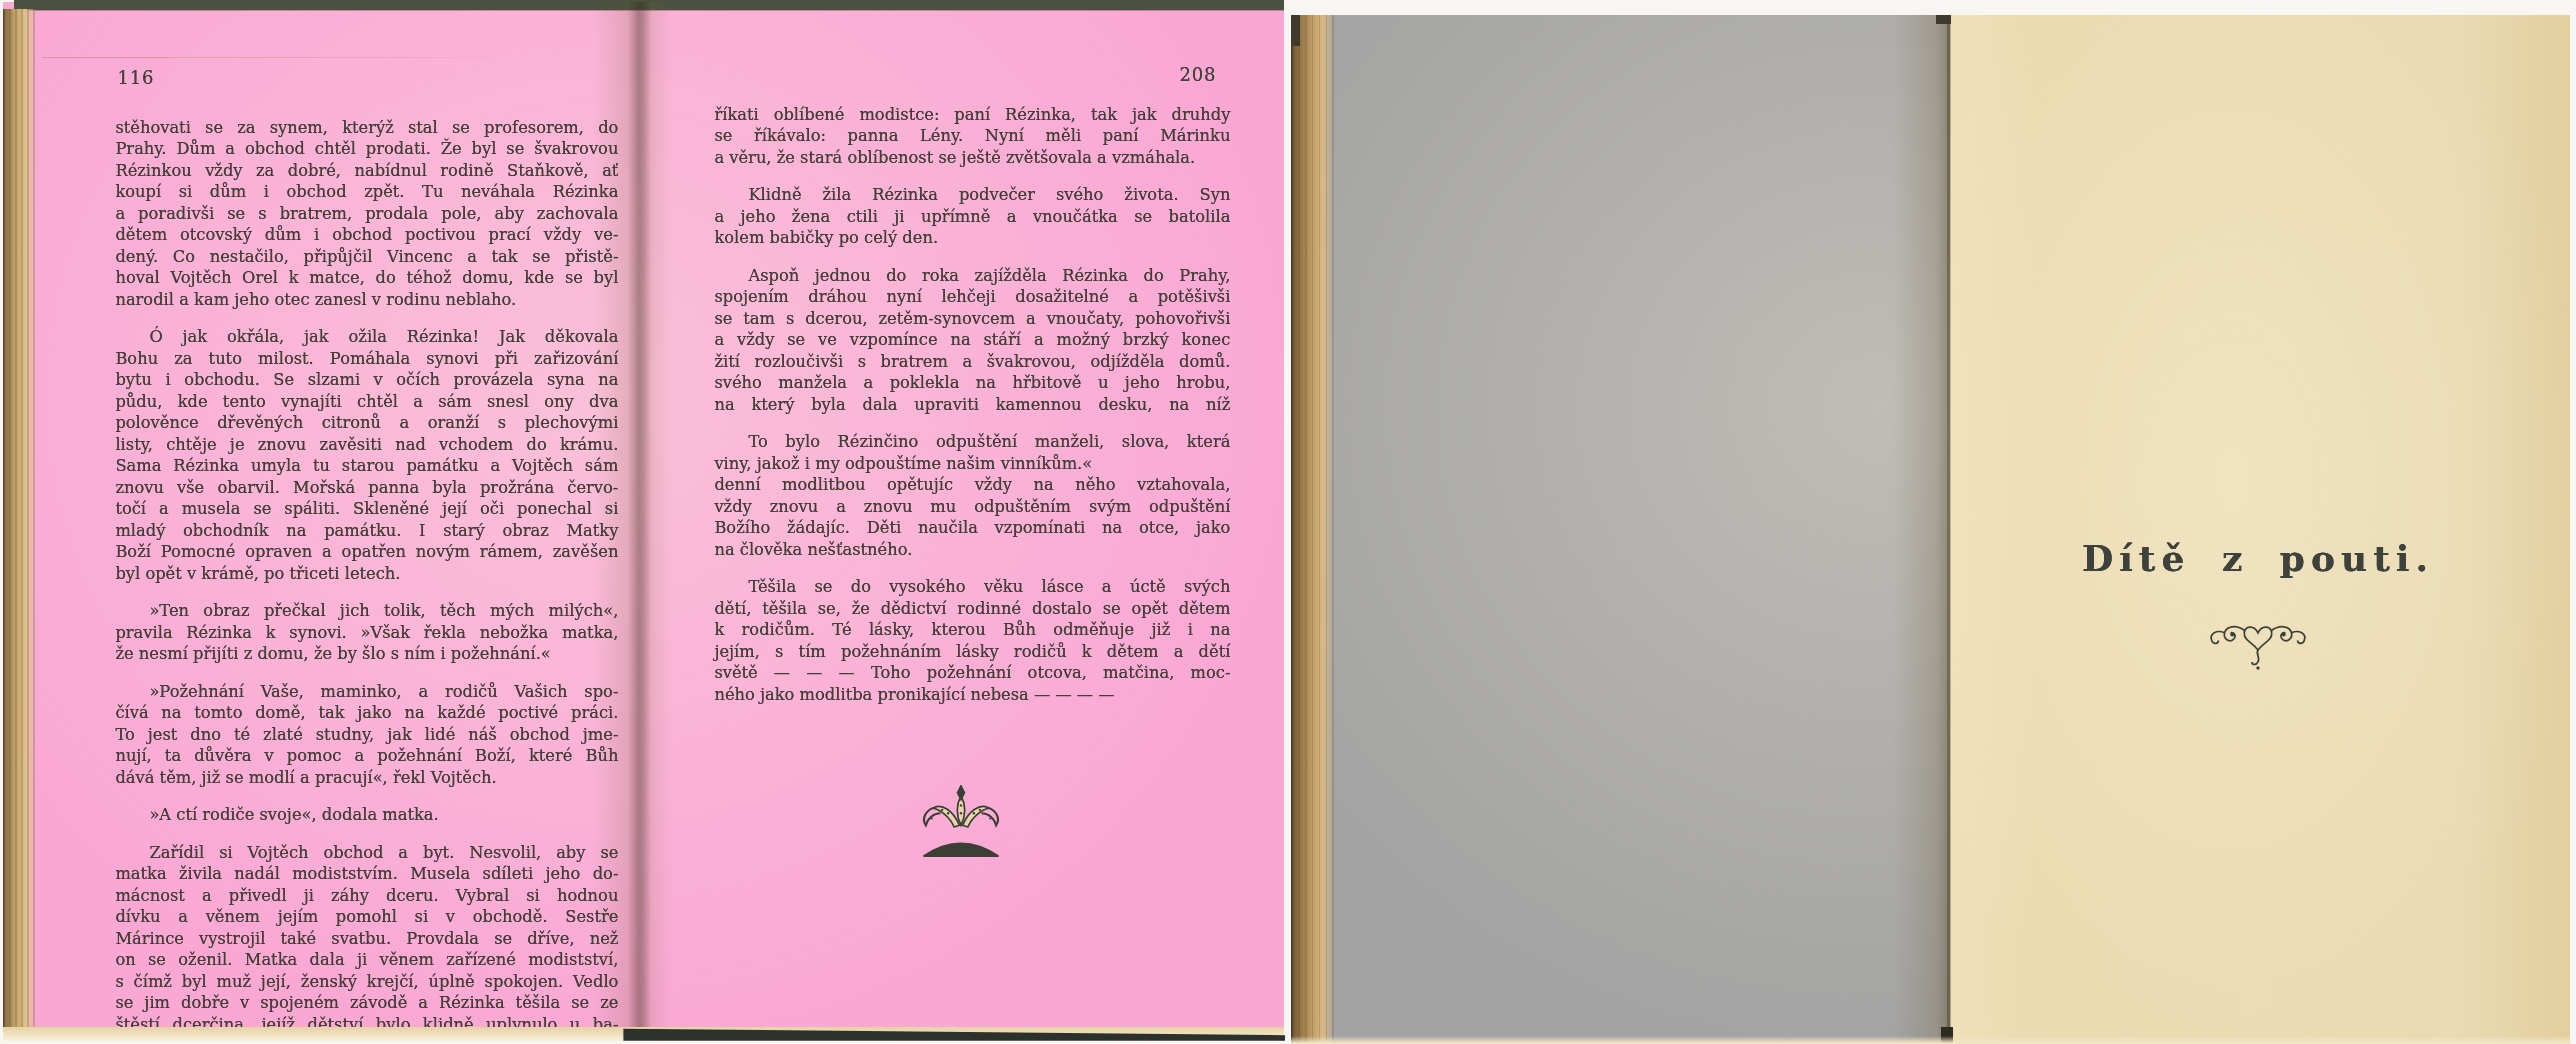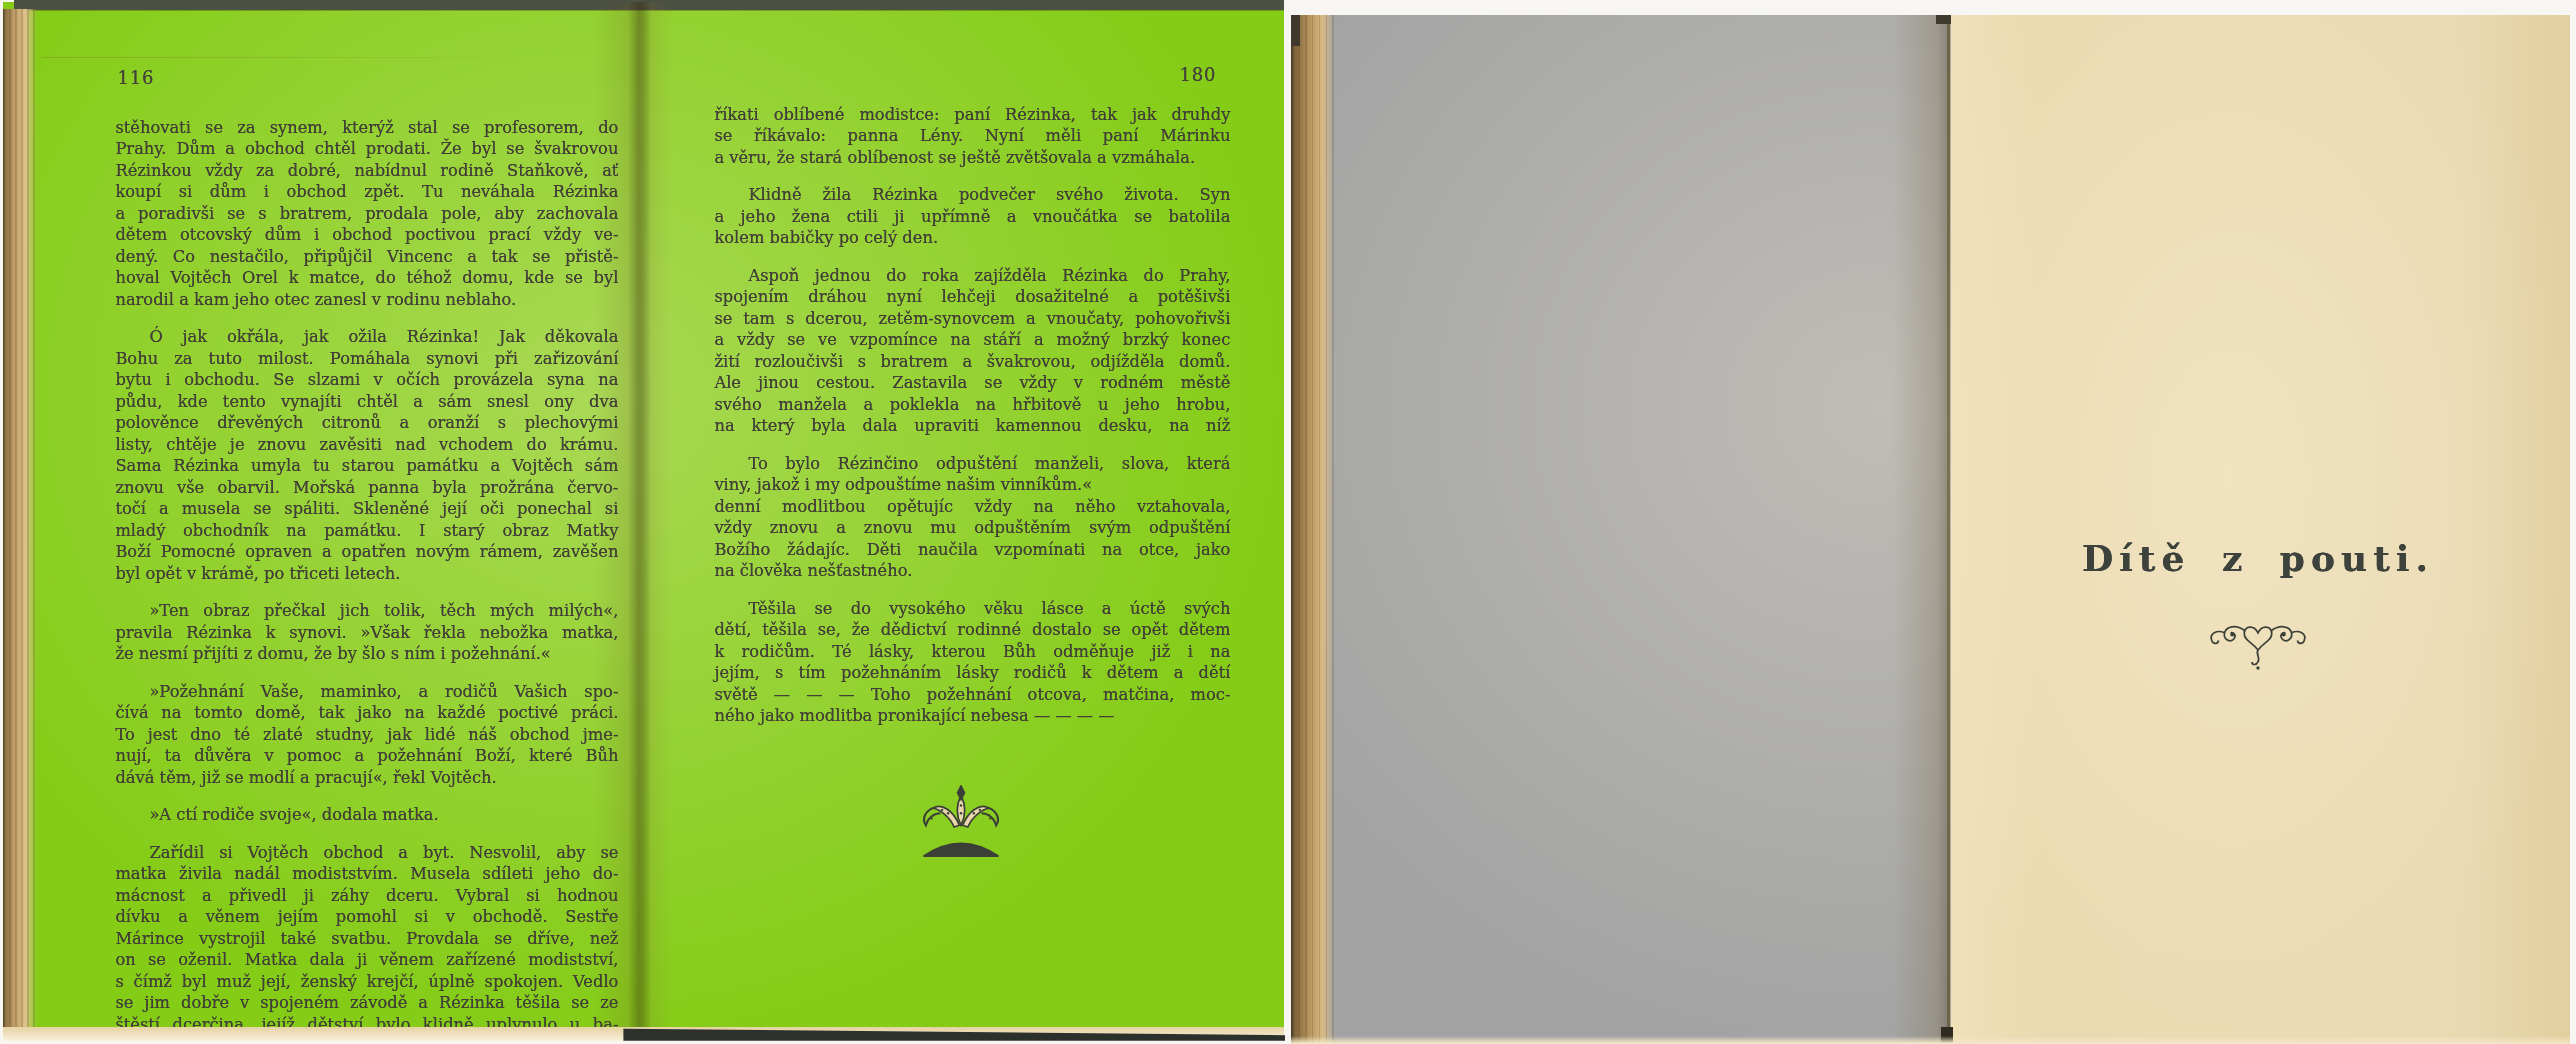--- a/index.html
+++ b/index.html
@@ -3,21 +3,21 @@
 <meta charset="utf-8">
 <style>
   html,body{margin:0;padding:0;}
   body{
     width:2576px;height:1044px;position:relative;overflow:hidden;
     background:#f7f6f2;
     font-family:"DejaVu Serif", serif;
   }
   .spread{position:absolute;}
   
-  #spread-left{left:3.4px;top:1.7px;width:1281px;height:1039px;background:#84cc16;}
+  #spread-left{left:3.4px;top:1.7px;width:1281px;height:1039px;background:#f9a8d4;}
   #spread-left .topbar{
     position:absolute;left:10.3px;top:-1.7px;right:0;height:10.3px;background:#4b5142;
     box-shadow:0 0.9px 0 rgba(60,50,20,.35);
   }
   .fore-edge-left{
     position:absolute;left:0;top:6.9px;bottom:0;width:34px;
     background:
       repeating-linear-gradient(90deg, rgba(70,50,20,.20) 0 1.7px, rgba(0,0,0,0) 1.7px 6px),
       linear-gradient(90deg,#55462c 0,#8a6f44 6%,#c2a067 34%,#dfc28c 66%,rgba(236,216,171,0) 100%);
   }
@@ -144,35 +144,34 @@
       <div class="line">matka živila nadál modiststvím. Musela sdíleti jeho do-</div>
       <div class="line">mácnost a přivedl ji záhy dceru. Vybral si hodnou</div>
       <div class="line">dívku a věnem jejím pomohl si v obchodě. Sestře</div>
       <div class="line">Márince vystrojil také svatbu. Provdala se dříve, než</div>
       <div class="line">on se oženil. Matka dala ji věnem zařízené modistství,</div>
       <div class="line">s čímž byl muž její, ženský krejčí, úplně spokojen. Vedlo</div>
       <div class="line">se jim dobře v spojeném závodě a Rézinka těšila se ze</div>
       <div class="line">štěstí dcerčina, jejíž dětství bylo klidně uplynulo u ba-</div>
     </div>
 
-  <div class="pagenum" id="pn-117">180</div>
+  <div class="pagenum" id="pn-117">208</div>
 
   <div class="textcol" id="text-117">
       <div class="line">říkati oblíbené modistce: paní Rézinka, tak jak druhdy</div>
       <div class="line">se říkávalo: panna Lény. Nyní měli paní Márinku</div>
       <div class="line pend">a věru, že stará oblíbenost se ještě zvětšovala a vzmáhala.</div>
       <div class="line ind">Klidně žila Rézinka podvečer svého života. Syn</div>
       <div class="line">a jeho žena ctili ji upřímně a vnoučátka se batolila</div>
       <div class="line pend">kolem babičky po celý den.</div>
       <div class="line ind">Aspoň jednou do roka zajížděla Rézinka do Prahy,</div>
       <div class="line">spojením dráhou nyní lehčeji dosažitelné a potěšivši</div>
       <div class="line">se tam s dcerou, zetěm-synovcem a vnoučaty, pohovořivši</div>
       <div class="line">a vždy se ve vzpomínce na stáří a možný brzký konec</div>
       <div class="line">žití rozloučivši s bratrem a švakrovou, odjížděla domů.</div>
-      <div class="line">Ale jinou cestou. Zastavila se vždy v rodném městě</div>
       <div class="line">svého manžela a poklekla na hřbitově u jeho hrobu,</div>
       <div class="line">na který byla dala upraviti kamennou desku, na níž</div>
       <div class="line ind">To bylo Rézinčino odpuštění manželi, slova, která</div>
       <div class="line pend">viny, jakož i my odpouštíme našim vinníkům.«</div>
       <div class="line">denní modlitbou opětujíc vždy na něho vztahovala,</div>
       <div class="line">vždy znovu a znovu mu odpuštěním svým odpuštění</div>
       <div class="line">Božího žádajíc. Děti naučila vzpomínati na otce, jako</div>
       <div class="line pend">na člověka nešťastného.</div>
       <div class="line ind">Těšila se do vysokého věku lásce a úctě svých</div>
       <div class="line">dětí, těšila se, že dědictví rodinné dostalo se opět dětem</div>

